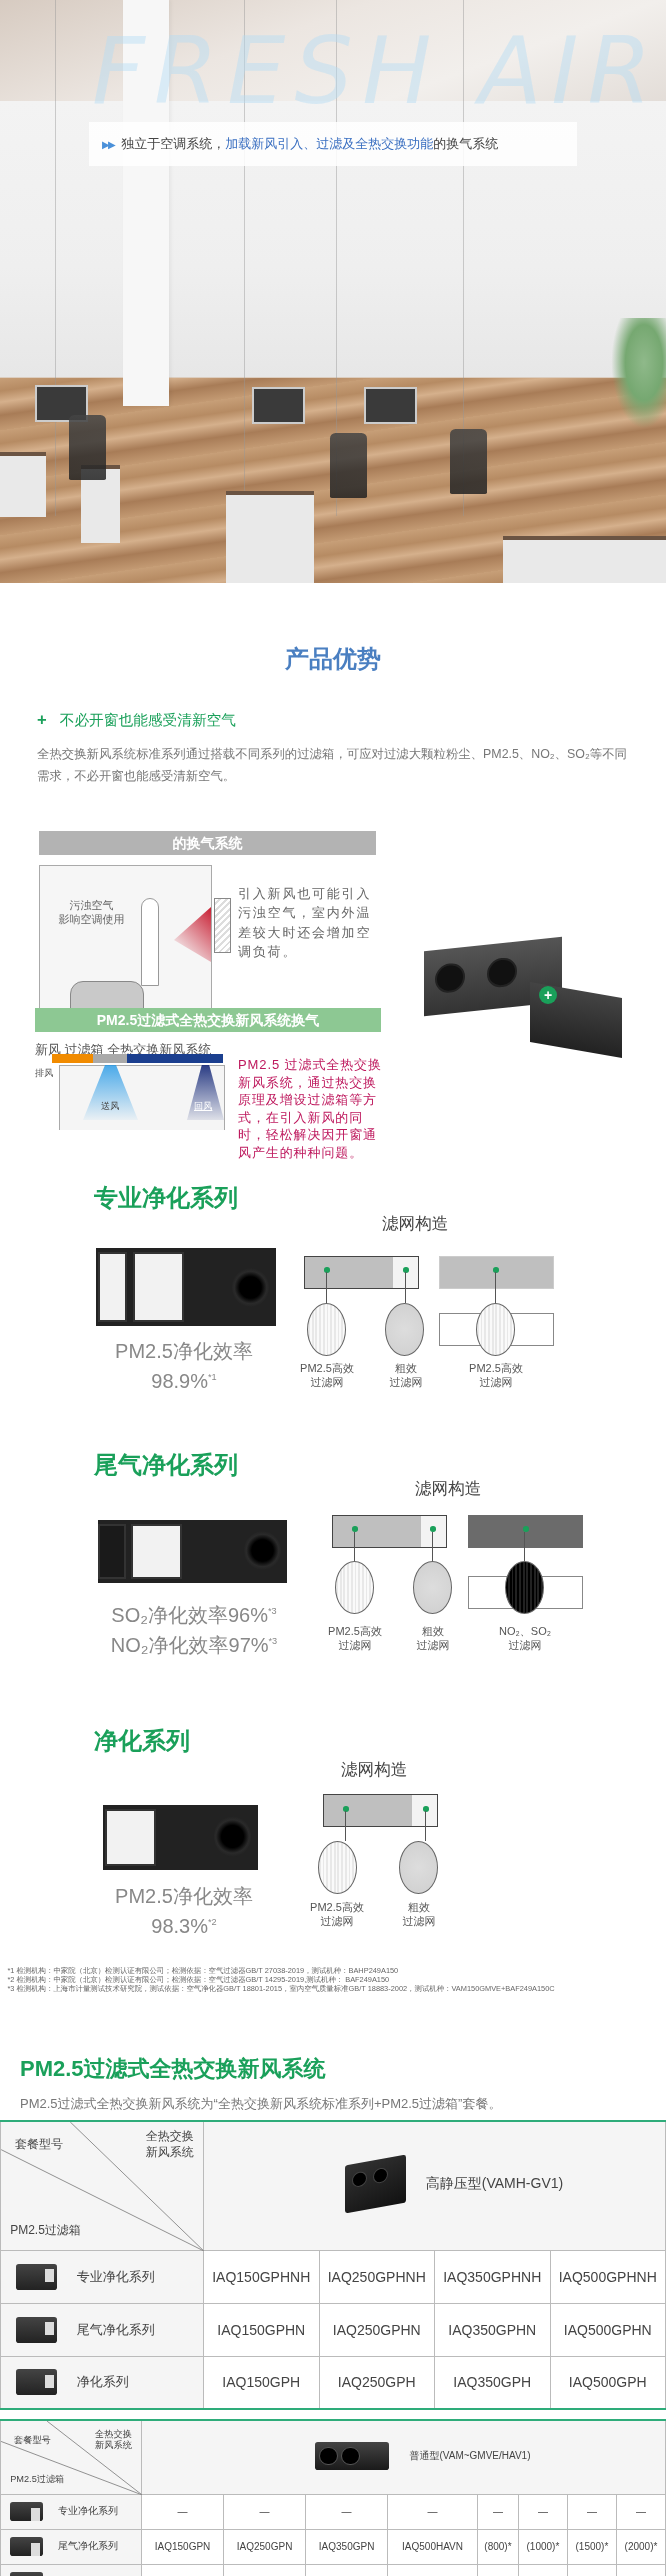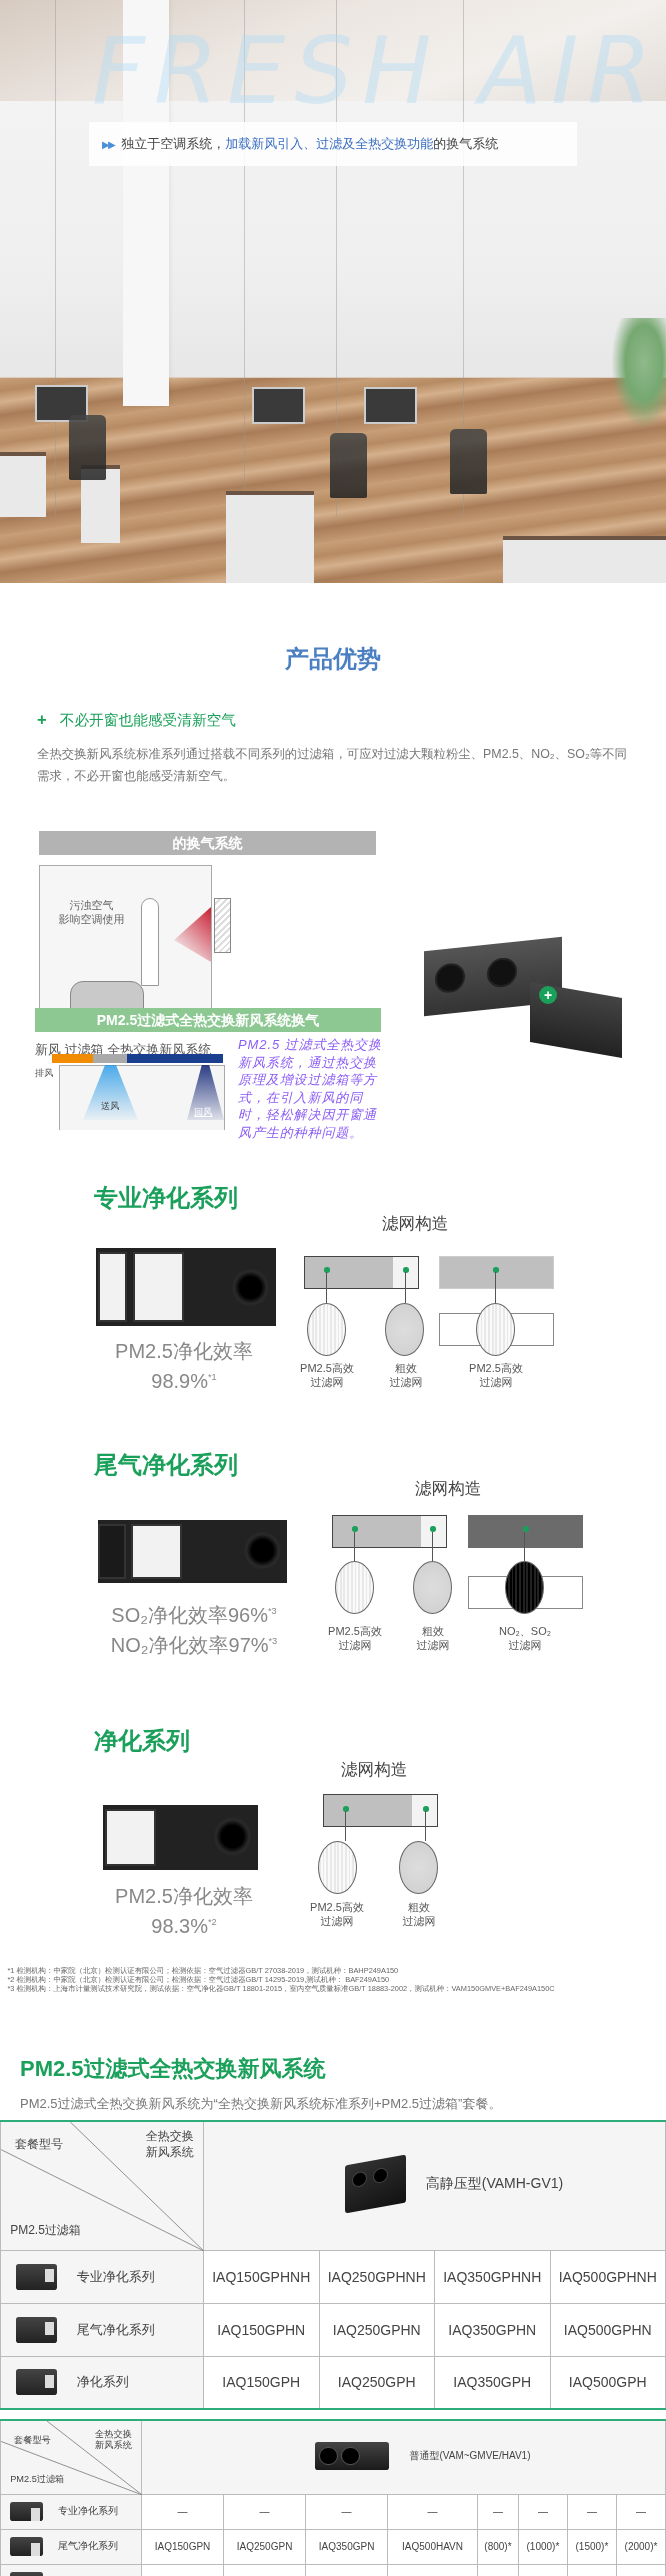--- a/index.html
+++ b/index.html
@@ -48,22 +48,22 @@
 
   .bar-green { position: absolute; left: 35px; top: 184px; width: 346px; height: 24px; background: #8dc893; color: #fff; font-weight: bold; font-size: 14px; text-align: center; line-height: 24px; }
   .room2 { position: absolute; left: 35px; top: 217px; width: 194px; height: 88px; }
   .room2 .labels { position: absolute; left: 0; top: 0; font-size: 13px; color: #555; }
   .room2 .duct { position: absolute; left: 16.6px; top: 13px; width: 171px; height: 9.2px; background: linear-gradient(90deg, #f18b00 0 24%, #aaa 24% 44%, #1b3f8f 44%); }
   .room2 .exhaust { position: absolute; left: 0; top: 26px; font-size: 9.2px; color: #555; }
   .room2 .box { position: absolute; left: 24px; top: 24px; width: 166px; height: 65px; border: 0.9px solid #aaa; border-bottom: none; background: #f5f5f5; }
   .room2 .supply { position: absolute; left: 48px; top: 24px; width: 55px; height: 55px; background: linear-gradient(180deg, rgba(30,150,230,0.8), rgba(30,150,230,0.05)); clip-path: polygon(40% 0, 60% 0, 100% 100%, 0 100%); }
   .room2 .return { position: absolute; left: 152px; top: 24px; width: 37px; height: 55px; background: linear-gradient(180deg, rgba(20,40,120,0.9), rgba(20,40,120,0.1)); clip-path: polygon(40% 0, 60% 0, 100% 100%, 0 100%); }
   .room2 .t1 { position: absolute; left: 66px; top: 59px; font-size: 9.2px; color: #444; }
-  .room2 .t2 { position: absolute; left: 159px; top: 65px; font-size: 9.2px; color: #fff; text-decoration: underline; }
-  .desc2 { position: absolute; left: 238px; top: 212px; width: 147px; font-size: 13px; line-height: 17.5px; color: #8b5cf6; letter-spacing: 0.9px; font-style: italic; }
+  .room2 .t2 { position: absolute; left: 159px; top: 59px; font-size: 9.2px; color: #fff; text-decoration: underline; }
+  .desc2 { position: absolute; left: 238px; top: 232px; width: 147px; font-size: 13px; line-height: 17.5px; color: #be185d; letter-spacing: 0.9px; }
 
   .unit-img { position: absolute; left: 419px; top: 111px; width: 212px; height: 129px; }
   .unit-img .main { position: absolute; left: 4.6px; top: 9.2px; width: 138px; height: 65px; background: linear-gradient(180deg,#555,#333); transform: skewY(-6deg); }
   .unit-img .hole { position: absolute; width: 29.5px; height: 29.5px; border-radius: 50%; background: #111; border: 2.8px solid #222; }
   .unit-img .sub { position: absolute; left: 111px; top: 55px; width: 92px; height: 60px; background: linear-gradient(180deg,#444,#222); transform: skewY(10deg); }
   .unit-img .plus { position: absolute; left: 120px; top: 51px; width: 18.4px; height: 18.4px; border-radius: 50%; background: #1aa05a; color: #fff; font-weight: bold; font-size: 14px; text-align: center; line-height: 18.4px; }
 
   
   .series { position: relative; height: 258px; }
   .series .name { position: absolute; left: 94px; top: 26px; font-size: 24px; font-weight: bold; color: #1aa05a; }
@@ -157,20 +157,21 @@
     <div class="room1">
       <div class="pollute">
         <div>污浊空气</div>
         <div>影响空调使用</div>
       </div>
       <div class="sofa"></div>
       <div class="person"></div>
       <div class="wind"></div>
     </div>
     <div class="window1"></div>
+    <p class="desc1">引入新风也可能引入污浊空气，室内外温差较大时还会增加空调负荷。</p>
 
     <div class="bar-green">PM2.5过滤式全热交换新风系统换气</div>
     <div class="room2">
       <div class="labels">新风 过滤箱  全热交换新风系统</div>
       <div class="duct"></div>
       <div class="box"></div>
       <div class="exhaust">排风</div>
       <div class="supply"></div>
       <div class="return"></div>
       <div class="t1">送风</div>

